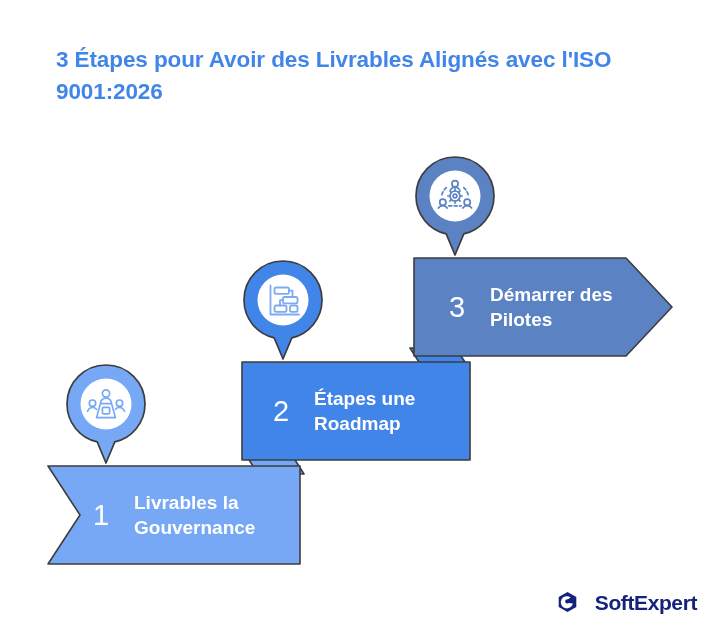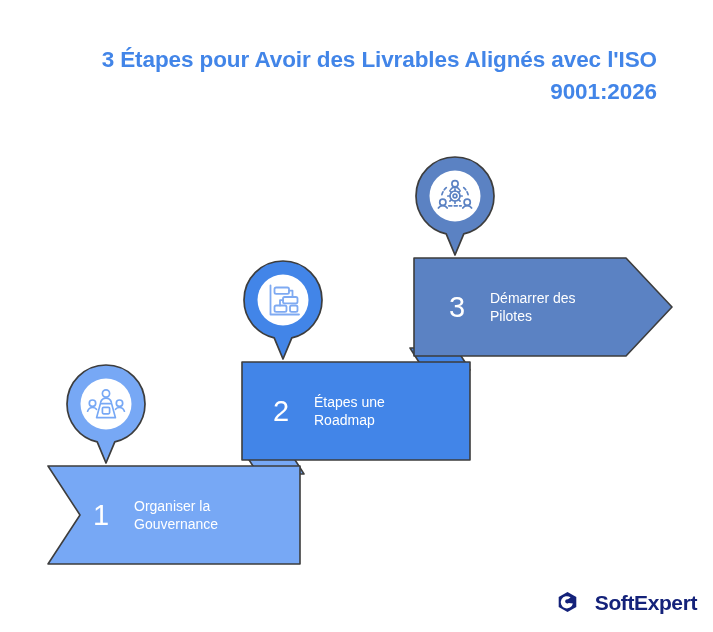--- a/index.html
+++ b/index.html
@@ -15,21 +15,21 @@
     font-family: "Liberation Sans", sans-serif;
     position: relative;
   }
 
   
   #infographic-title {
     position: absolute;
     left: 56px;
     top: 44px;
     width: 601px;
-    text-align: right;
+    text-align: left;
     font-size: 22.5px;
     font-weight: bold;
     line-height: 1.42;
     color: #4285E8;
     letter-spacing: -0.1px;
   }
 
   
   #steps-stage {
     position: absolute;
@@ -63,22 +63,22 @@
     font-size: 29px;
     font-weight: 400;
     line-height: 1;
     width: 34px;
     text-align: center;
     flex: 0 0 auto;
   }
 
   .step-label {
     color: #ffffff;
-    font-size: 14px;
-    font-weight: normal;
+    font-size: 19px;
+    font-weight: bold;
     line-height: 1.32;
     margin-left: 16px;
     white-space: pre-line;
   }
 
   
   .badge {
     position: absolute;
     width: 84px;
     height: 104px;
@@ -122,21 +122,21 @@
     </div>
 
     <div class="step-shape">
       <svg width="252" height="98" viewBox="0 0 252 98">
         <path d="M0 0 L252 0 L252 98 L0 98 L32 49 Z" fill="#77A8F5" stroke="#3D3D3D" stroke-width="1.6" stroke-linejoin="round"></path>
       </svg>
     </div>
 
     <div class="step-text" style="left:36px; top:0; width:216px; height:98px;">
       <span class="step-number">1</span>
-      <span class="step-label">Organiser la
+      <span class="step-label">Livrables la
 Gouvernance</span>
     </div>
 
     <div class="badge" style="left:16px; top:-104px;">
       <svg width="84" height="104" viewBox="0 0 84 104">
         <path d="M42 3
                  C 20.4 3 3 20.4 3 42
                  C 3 60.5 15.9 76 33.2 79.9
                  L 42 101 L 50.8 79.9
                  C 68.1 76 81 60.5 81 42

